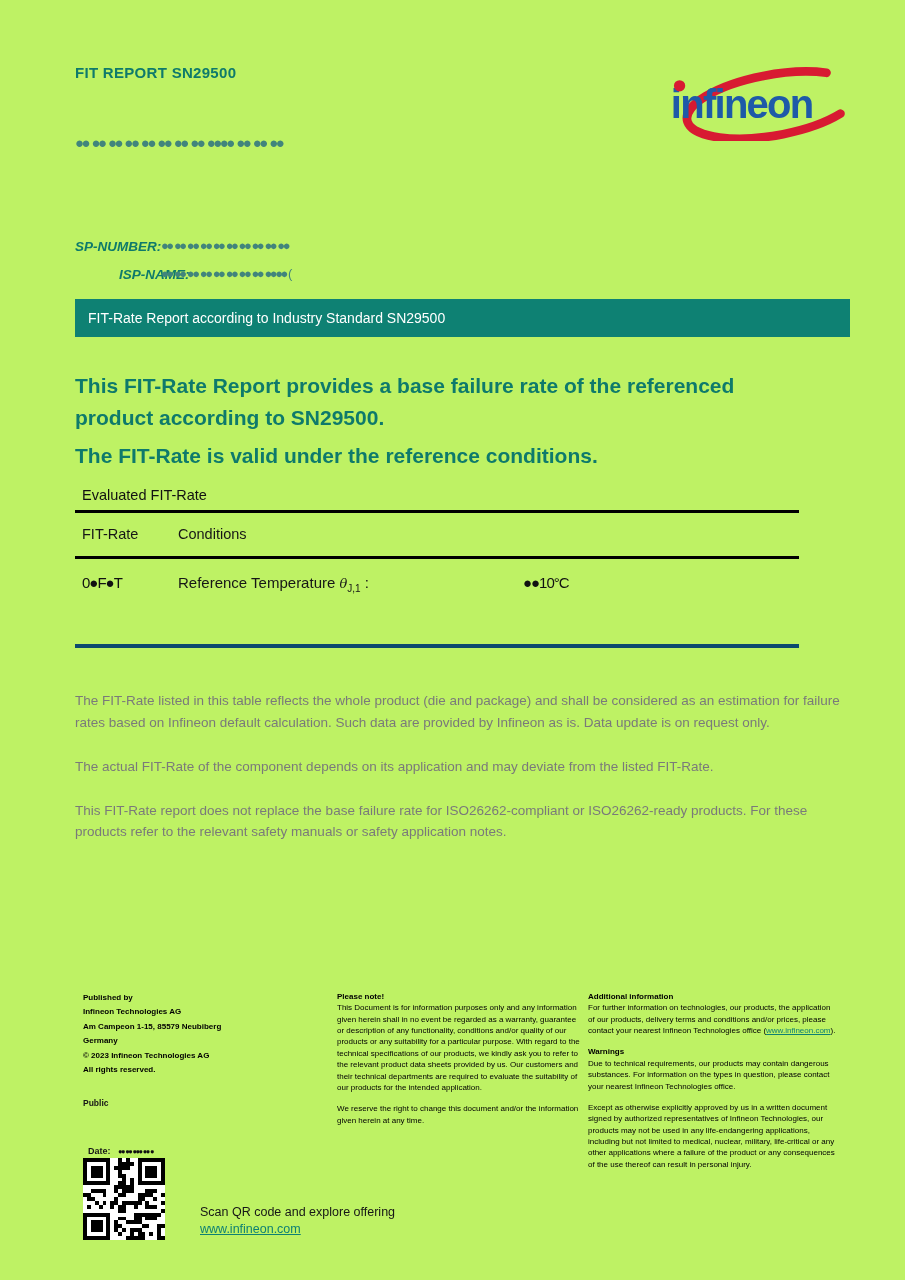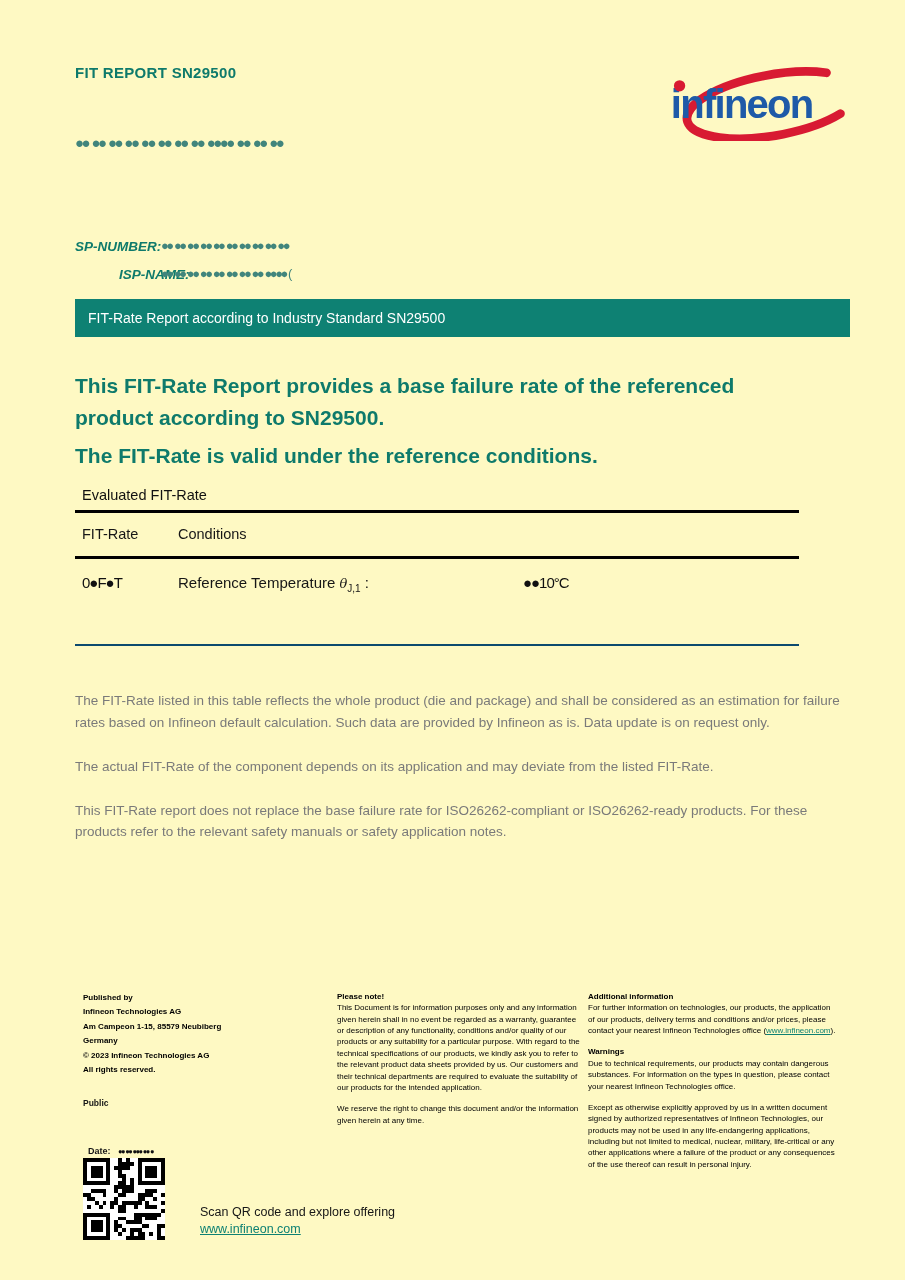--- a/index.html
+++ b/index.html
@@ -1,19 +1,19 @@
 <!DOCTYPE html>
 <html><head>
 <meta charset="utf-8">
 <style>
   * { margin:0; padding:0; box-sizing:border-box; }
   html,body { background:#e8e8e8; }
   .page {
     position:relative; width:905px; height:1280px; margin:0 auto;
-    background:#fef9c3; overflow:hidden;
+    background:#bef264; overflow:hidden;
     font-family:"Liberation Sans","DejaVu Sans",sans-serif; color:#161616;
   }
   .abs { position:absolute; }
 
   
   .doc-title { left:75px; top:64px; font-size:15px; font-weight:bold; color:#0E7A6B; letter-spacing:.3px; }
   .logo { left:650px; top:55px; width:200px; height:86px; }
 
   
   .redact { white-space:pre; letter-spacing:-2.5px; color:#41857C; }
@@ -33,21 +33,21 @@
 
   
   .intro-h { left:75px; width:695px; color:#0E7A6B; font-size:21px; font-weight:bold; line-height:1.5; }
   .intro-h1 { top:370px; }
   .intro-h2 { top:440px; }
 
   
   .fit-table { left:75px; top:487px; width:724px; font-size:14.5px; }
   .fit-table .caption { padding:0 0 7px 7px; border-bottom:3px solid #000; color:#111; }
   .fit-table .thead { display:flex; padding:13px 0 14px 0; border-bottom:3px solid #000; }
-  .fit-table .trow  { display:flex; padding:15px 0 50px 0; border-bottom:2px solid #0c4a6e; position:relative; }
+  .fit-table .trow  { display:flex; padding:15px 0 50px 0; border-bottom:4px solid #0c4a6e; position:relative; }
   .col-fit  { width:103px; padding-left:7px; flex:none; }
   .col-cond { flex:1; position:relative; }
   .fit-val  { letter-spacing:-1px; white-space:pre; }
   .cond-val { position:absolute; left:345px; top:0; letter-spacing:-1px; white-space:pre; color:#111; }
   .cond-sym { font-style:italic; font-family:"DejaVu Serif",serif; font-size:13px; }
   .cond-sub { font-size:10px; vertical-align:sub; }
   .fit-table .trow .col-cond, .fit-table .trow .col-fit { font-size:15px; }
 
   
   .body-copy { left:75px; top:690px; width:772px; color:#7A7A7A; font-size:13.5px; line-height:1.62; }

